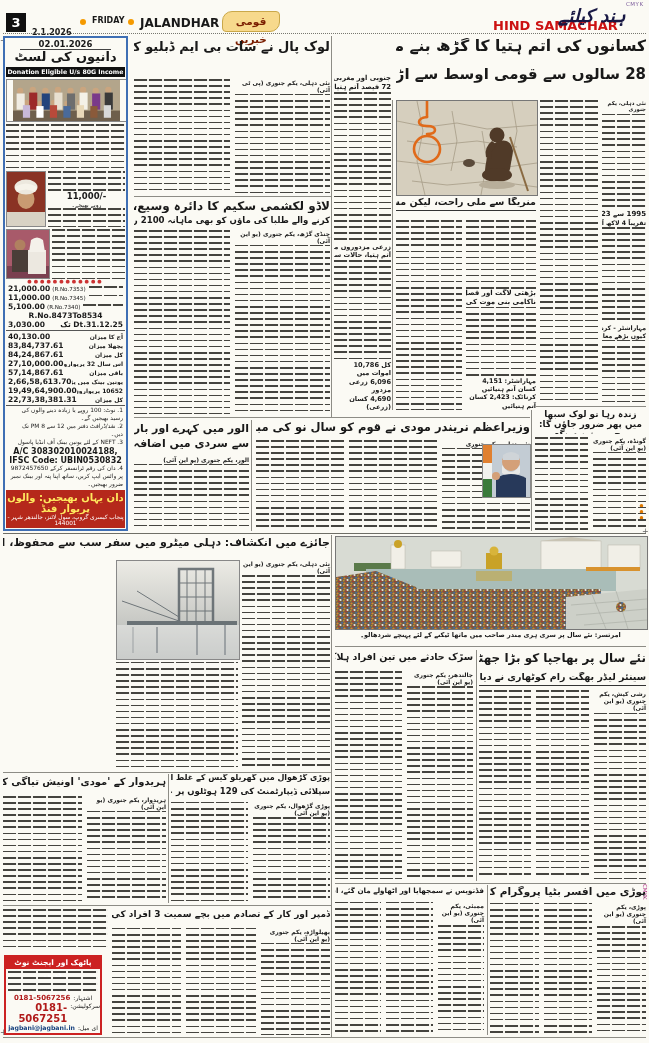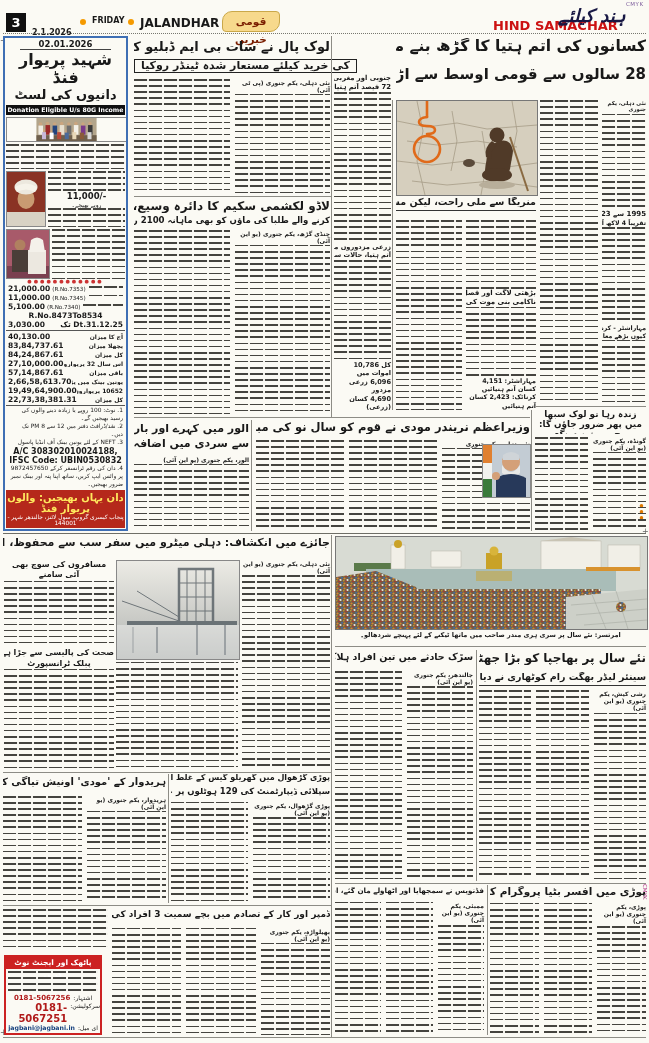--- a/index.html
+++ b/index.html
@@ -45,21 +45,20 @@
   <div class="abs hr" style="left:3px;top:33px;width:643px;border-top:1px dotted #77776f"></div>
 
   <div class="abs" style="left:0px;top:36px;font-size:8px;color:#666">+</div>
   <div class="abs" style="left:0px;top:1028px;font-size:8px;color:#666">+</div>
   <div class="abs" style="left:642px;top:527px;font-size:8px;color:#666">+</div>
   <div class="abs" style="left:642px;top:884px;font-size:5.5px;color:#b3398a;writing-mode:vertical-rl">CMYK</div>
   <div class="abs" style="left:639px;top:503px;font-size:4.5px;color:#e07a00;writing-mode:vertical-rl;letter-spacing:1px">●●●</div>
 
   <div class="abs" style="left:3px;top:36px;width:125px;height:495px;border:2px solid #3f6fb4;background:#fbfaf4;box-sizing:border-box;display:flex;flex-direction:column;padding:1px;overflow:hidden">
     <div style="font-size:8.5px;font-weight:bold;text-align:center;border-bottom:1px solid #444;margin:0 14px">02.01.2026</div>
-    <div class="hlw" style="font-size:16px;margin-top:1px">شہید پریوار فنڈ</div>
     <div class="hlw" style="font-size:13px;letter-spacing:1px">دانیوں کی لسٹ</div>
     <div style="background:#101010;color:#fff;font-size:6.2px;font-weight:bold;text-align:center;line-height:10px;height:10px;margin:2px 0">Donation Eligible U/s 80G Income Tax</div>
     <svg width="119" height="46" viewBox="0 0 119 46" style="border:1px solid #888">
       <rect width="119" height="46" fill="#b3a58b"></rect>
         <rect y="34" width="119" height="12" fill="#6e5f4c"></rect>
       <g fill="#caa57f">
         <circle cx="8" cy="12" r="3.5"></circle>
           <circle cx="22" cy="11" r="3.5"></circle>
           <circle cx="36" cy="12" r="3.5"></circle>
           <circle cx="50" cy="11" r="3.5"></circle>
@@ -184,23 +183,20 @@
     <div style="font-size:8px;font-weight:bold;text-align:center">A/C 308302010024188,</div>
     <div style="font-size:8px;font-weight:bold;text-align:center">IFSC Code: UBIN0530832</div>
     <div class="note">4. دان کی رقم ٹرانسفر کرکے 9872457650 پر واٹس ایپ کریں، ساتھ اپنا پتہ اور بینک نمبر ضرور بھیجیں۔</div>
     <div style="background:#b5281b;margin-top:1px;padding:2px 1px;flex:1">
       <div style="color:#ffe95e;font-size:10px;font-weight:bold;text-align:center;direction:rtl">دان یہاں بھیجیں: والوں پریوار فنڈ</div>
       <div style="color:#fff;font-size:5.8px;text-align:center;direction:rtl">پنجاب کیسری گروپ، سول لائنز، جالندھر شہر - 144001</div>
     </div>
   </div>
 
   <div class="abs hl" style="left:134px;top:40px;width:196px;font-size:13px">لوک پال نے سات بی ایم ڈبلیو کاروں</div>
-  <div class="abs" style="left:134px;top:58px;width:196px;text-align:center">
-    <span class="hl" style="display:inline-block;border:1px solid #222;padding:0 6px;font-size:11px">کی خرید کیلئے مستعار شدہ ٹینڈر روکیا</span>
-  </div>
   <div class="abs cols" style="left:134px;top:79px;width:196px;height:114px">
     <div class="col">
         <div class="dl">نئی دہلی، یکم جنوری (پی ٹی آئی)</div>
         <div class="tf"></div>
       </div>
     <div class="col">
         <div class="tf"></div>
       </div>
   </div>
   <div class="abs hr" style="left:134px;top:196px;width:197px"></div>
@@ -327,28 +323,20 @@
     <div class="stat" able="false" style="font-size:6.6px">6,096 زرعی مزدور</div>
     <div class="stat" style="font-size:6.6px">4,690 کسان (زرعی)</div>
   </div>
 
   <div class="abs vr" style="left:331px;top:36px;height:381px"></div>
   <div class="abs vr" style="left:392px;top:100px;height:310px"></div>
 
   <div class="abs hr" style="left:3px;top:533px;width:643px;border-top:1.5px solid #6e6e66"></div>
 
   <div class="abs hl" style="left:3px;top:537px;width:327px;font-size:11px">جائزے میں انکشاف: دہلی میٹرو میں سفر سب سے محفوظ، آٹو - بس میں سب سے زیادہ پردوشن</div>
-  <div class="abs stk" style="left:4px;top:560px;width:110px;height:210px">
-    <div class="sub" style="font-size:8px">مسافروں کی سوچ بھی</div>
-    <div class="sub" style="font-size:8px">آئی سامنے</div>
-    <div class="tf" style="flex:2"></div>
-    <div class="sub" style="font-size:8px">صحت کی پالیسی سے جڑا ہے</div>
-    <div class="sub" style="font-size:8px">پبلک ٹرانسپورٹ</div>
-    <div class="tf" style="flex:3"></div>
-  </div>
   <svg class="abs" style="left:116px;top:560px;border:1px solid #888" width="122" height="98" viewBox="0 0 122 98">
     <defs>
         <linearGradient id="fog" x1="0" y1="0" x2="0" y2="1">
       <stop offset="0" stop-color="#ecebe5"></stop>
           <stop offset="0.6" stop-color="#c9cac6"></stop>
           <stop offset="1" stop-color="#aeb2af"></stop>
     </linearGradient>
       </defs>
     <rect width="122" height="98" fill="url(#fog)"></rect>
     <g stroke="#545d63" fill="none" opacity="0.8">

